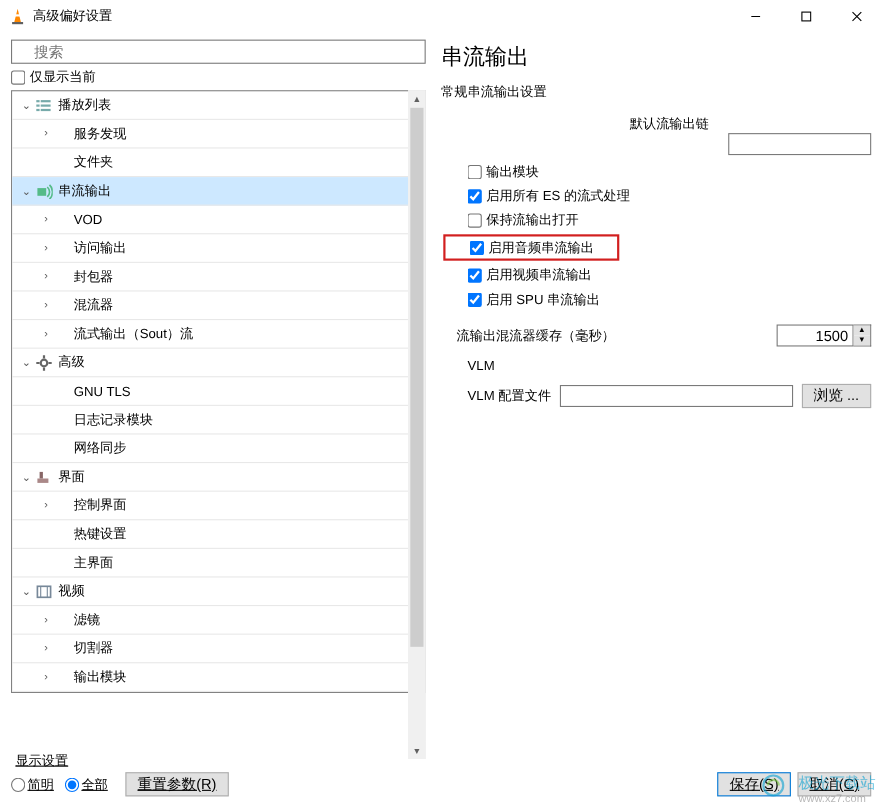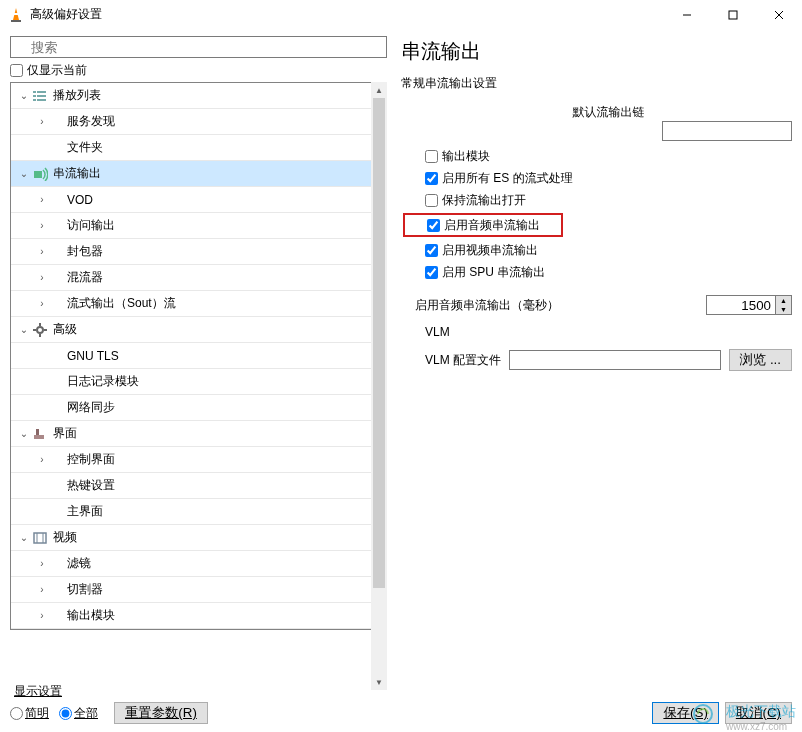--- a/index.html
+++ b/index.html
@@ -278,21 +278,21 @@
     <label class="chkrow">
         <input type="checkbox" id="c5" checked="" style="">
         <span>启用视频串流输出</span>
       </label>
     <label class="chkrow">
         <input type="checkbox" id="c6" checked="" style="">
         <span>启用 SPU 串流输出</span>
       </label>
 
     <div class="mux-row">
-      <span>启用音频串流输出（毫秒）</span>
+      <span>流输出混流器缓存（毫秒）</span>
       <div class="spin">
         <input value="1500" style="">
         <div class="spinbtns">
             <div>▲</div>
             <div>▼</div>
           </div>
       </div>
     </div>
 
     <div class="vlm-group">

